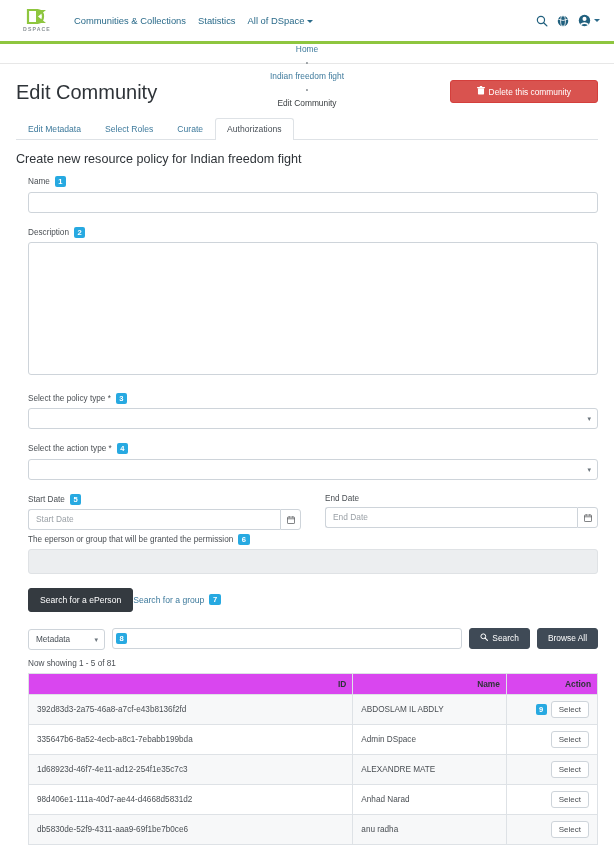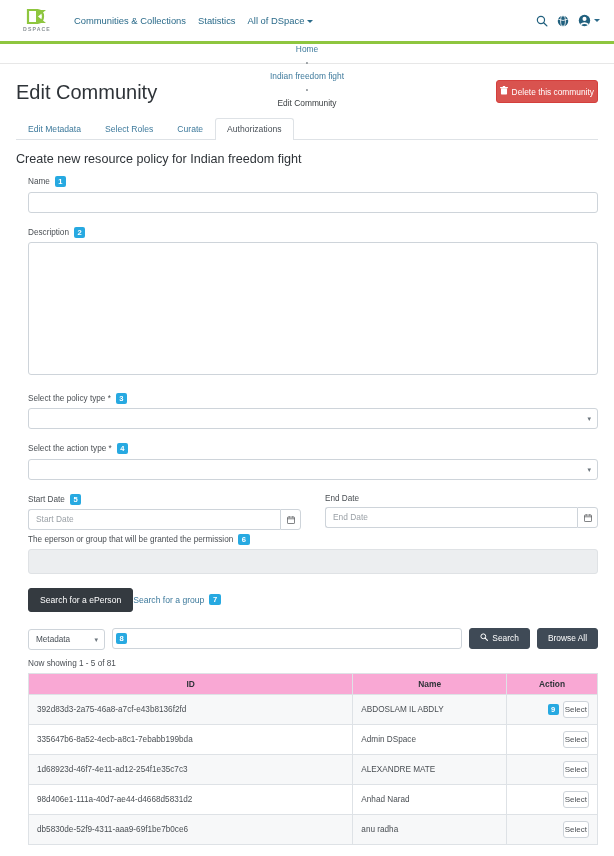--- a/index.html
+++ b/index.html
@@ -69,21 +69,21 @@
     font-size: 20px; font-weight: normal; color: #2e3338;
     margin: 0; line-height: 24px;
   }
   .btn {
     font-family: "Liberation Sans", sans-serif;
     border-radius: 3px; cursor: pointer; white-space: nowrap;
     display: inline-flex; align-items: center; justify-content: center;
   }
   .btn-danger {
     background: #d9534f; border: 1px solid #d43f3c; color: #fff;
-    font-size: 8.4px; padding: 5px 3px; gap: 4px;
+    font-size: 8.4px; padding: 5px 26px; gap: 4px;
   }
 
   
   .tabs {
     display: flex; align-items: flex-end;
     border-bottom: 1px solid #dee2e6;
     margin-top: 14px; height: 22px;
   }
   .tab {
     font-size: 8.6px; color: #3e7a9c; padding: 5px 11px;
@@ -186,32 +186,32 @@
     background: #3f4a56; border: 1px solid #3f4a56; color: #fff;
     font-size: 8.4px; padding: 0 10px; height: 21px;
   }
 
   .showing { font-size: 8.2px; color: #4a4f54; margin: 9px 0 5px 0; }
 
   
   table.rtable { width: 100%; border-collapse: collapse; }
   table.rtable th {
     border: 1px solid #dee2e6; font-size: 8.4px; font-weight: bold;
-    color: #2e3338; padding: 5px 6px; text-align: center; background: #f9a8d4;
+    color: #2e3338; padding: 5px 6px; text-align: right; background: #d946ef;
   }
   table.rtable td {
     border: 1px solid #dee2e6; font-size: 8.2px; color: #4a4f54;
     padding: 6px 8px; vertical-align: middle;
   }
   table.rtable tbody tr:nth-child(odd) td { background: #f7f8f9; }
   table.rtable tbody tr:nth-child(even) td { background: #fff; }
   td.col-action { text-align: right; padding-right: 7px; white-space: nowrap; }
   .btn-select {
     background: #fff; border: 1px solid #ced4da; border-radius: 3px;
-    font-size: 8px; color: #4a4f54; padding: 3px 1px; cursor: pointer;
+    font-size: 8px; color: #4a4f54; padding: 3px 7px; cursor: pointer;
     font-family: "Liberation Sans", sans-serif;
   }
   .action-inner { display: inline-flex; align-items: center; gap: 4px; }
 
   
   .pager { display: flex; justify-content: center; margin: 11px 0 0 0; }
   .pg {
     min-width: 18px; height: 18px; border: 1px solid #dee2e6;
     margin-left: -1px; display: flex; align-items: center; justify-content: center;
     font-size: 8.2px; color: #3e7a9c; background: #fff; cursor: pointer; padding: 0 5px;

